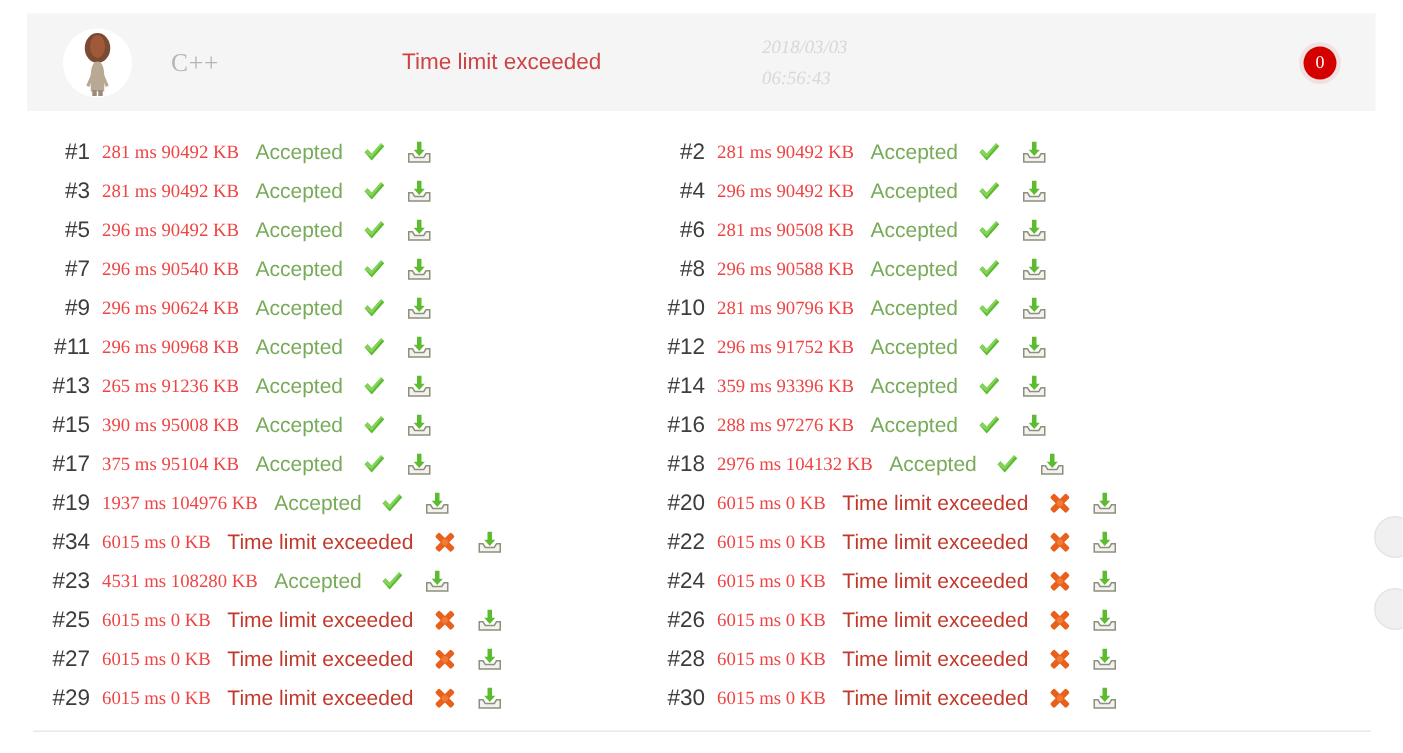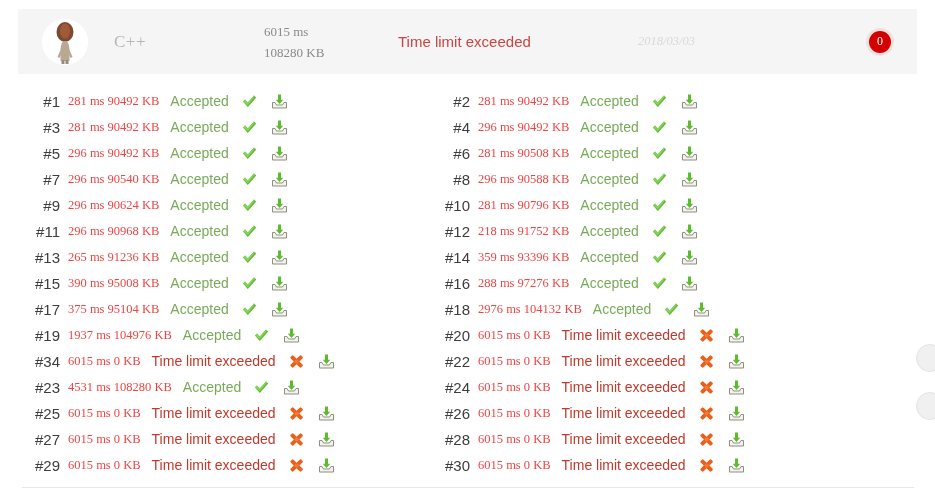--- a/index.html
+++ b/index.html
@@ -197,29 +197,26 @@
       <path d="M23 22 C20 22 18.5 26 18.5 32 L18.5 42 L27.5 42 L27.5 32 C27.5 26 26 22 23 22 Z" fill="#b9a894"></path>
       <path d="M19 30 L15.5 38 L17.5 39 L20.5 32 Z" fill="#b9a894"></path>
       <path d="M27 30 L30.5 38 L28.5 39 L25.5 32 Z" fill="#b9a894"></path>
       <rect x="19.5" y="41" width="3" height="4" fill="#9c8b78"></rect>
       <rect x="23.5" y="41" width="3" height="4" fill="#9c8b78"></rect>
     </svg>
   </div>
 
   <div class="lang-label">C++</div>
 
-  <div class="metrics">
-    <div>6015 ms</div>
-    <div>108280 KB</div>
-  </div>
 
   <div class="head-status">Time limit exceeded</div>
 
   <div class="timestamp">
     <div>2018/03/03</div>
+    <div>06:56:43</div>
   </div>
 
   <div class="score-badge">0</div>
 </div>
 
 <div class="results">
   <div class="results-col left" id="col-left">
       <div class="test-row">
         <div class="test-num">#1</div>
         <div class="test-metrics">281 ms 90492 KB</div>
@@ -589,21 +586,21 @@
         <div class="icon-download">
           <svg width="17" height="17" viewBox="0 0 17 17">
             <path d="M1.5 9.5 L4 9.5 L5.5 12 L11.5 12 L13 9.5 L15.5 9.5 L15.5 15 L1.5 15 Z" fill="#f2f2ee" stroke="#8f8f7e" stroke-width="1"></path>
             <rect x="7" y="1.5" width="3" height="5.5" fill="#5cbb2e"></rect>
             <path d="M4.8 6.8 L12.2 6.8 L8.5 11 Z" fill="#5cbb2e"></path>
           </svg>
         </div>
       </div>
       <div class="test-row">
         <div class="test-num">#12</div>
-        <div class="test-metrics">218 ms 91752 KB</div>
+        <div class="test-metrics">296 ms 91752 KB</div>
         <div class="test-status accepted">Accepted</div>
         <div class="icon-status">
           <svg width="17" height="17" viewBox="0 0 17 17">
             <path d="M2 8.5 L4 6.5 L6.8 9.5 L13 2.5 L15.2 4.5 L6.8 14 Z" fill="#5cbb2e"></path>
             <path d="M2 8.5 L4 6.5 L6.8 9.5 L13 2.5 L14 3.4 L6.8 12.2 Z" fill="#84d45a"></path>
           </svg>
         </div>
         <div class="icon-download">
           <svg width="17" height="17" viewBox="0 0 17 17">
             <path d="M1.5 9.5 L4 9.5 L5.5 12 L11.5 12 L13 9.5 L15.5 9.5 L15.5 15 L1.5 15 Z" fill="#f2f2ee" stroke="#8f8f7e" stroke-width="1"></path>

